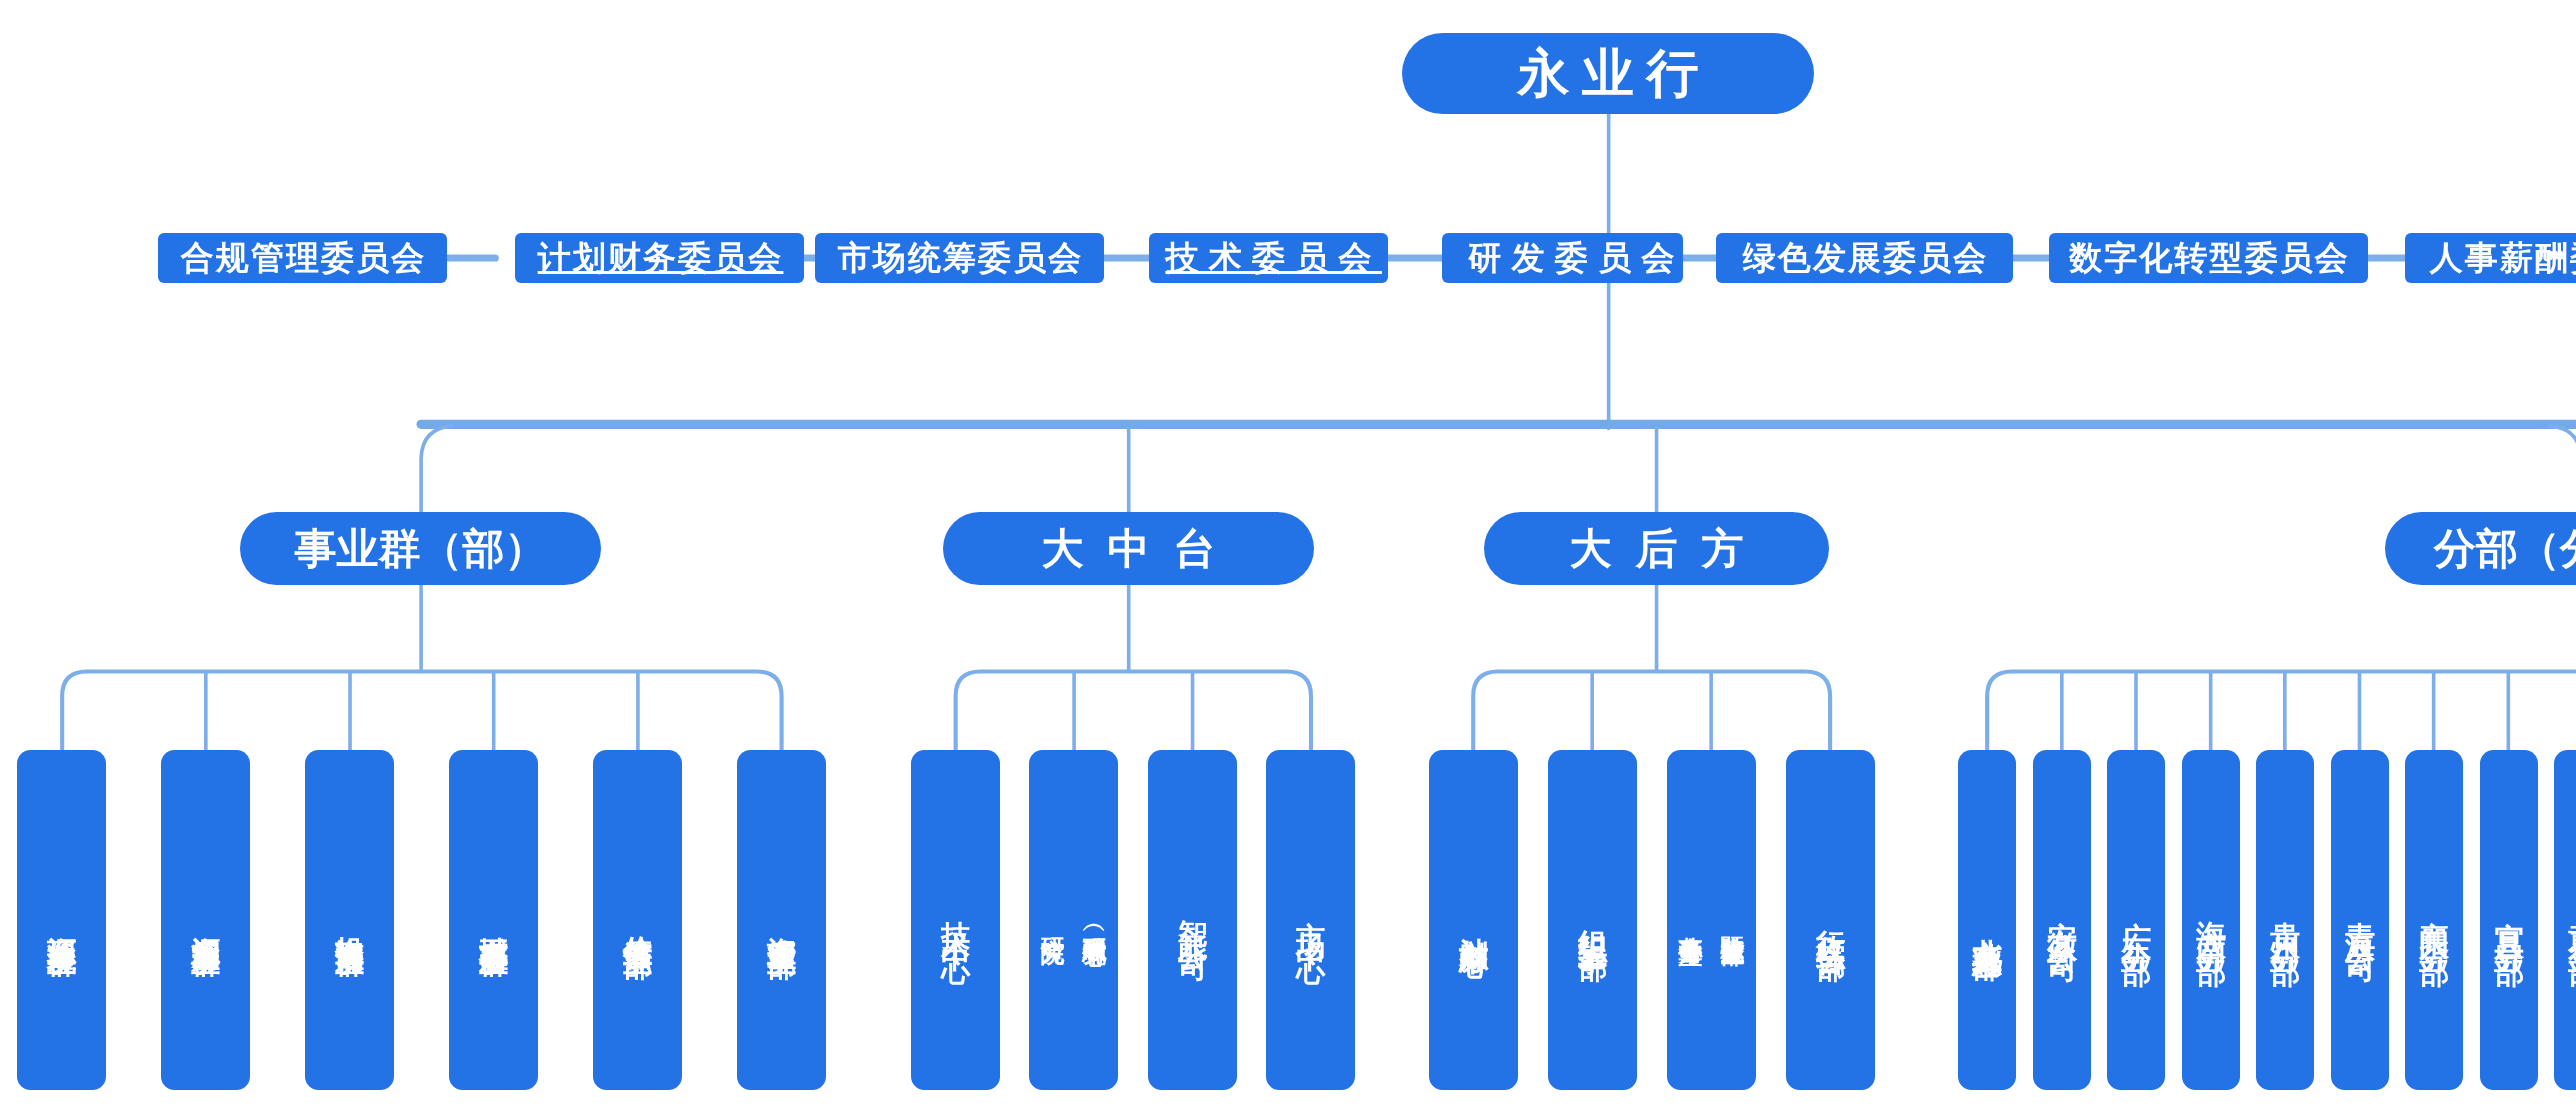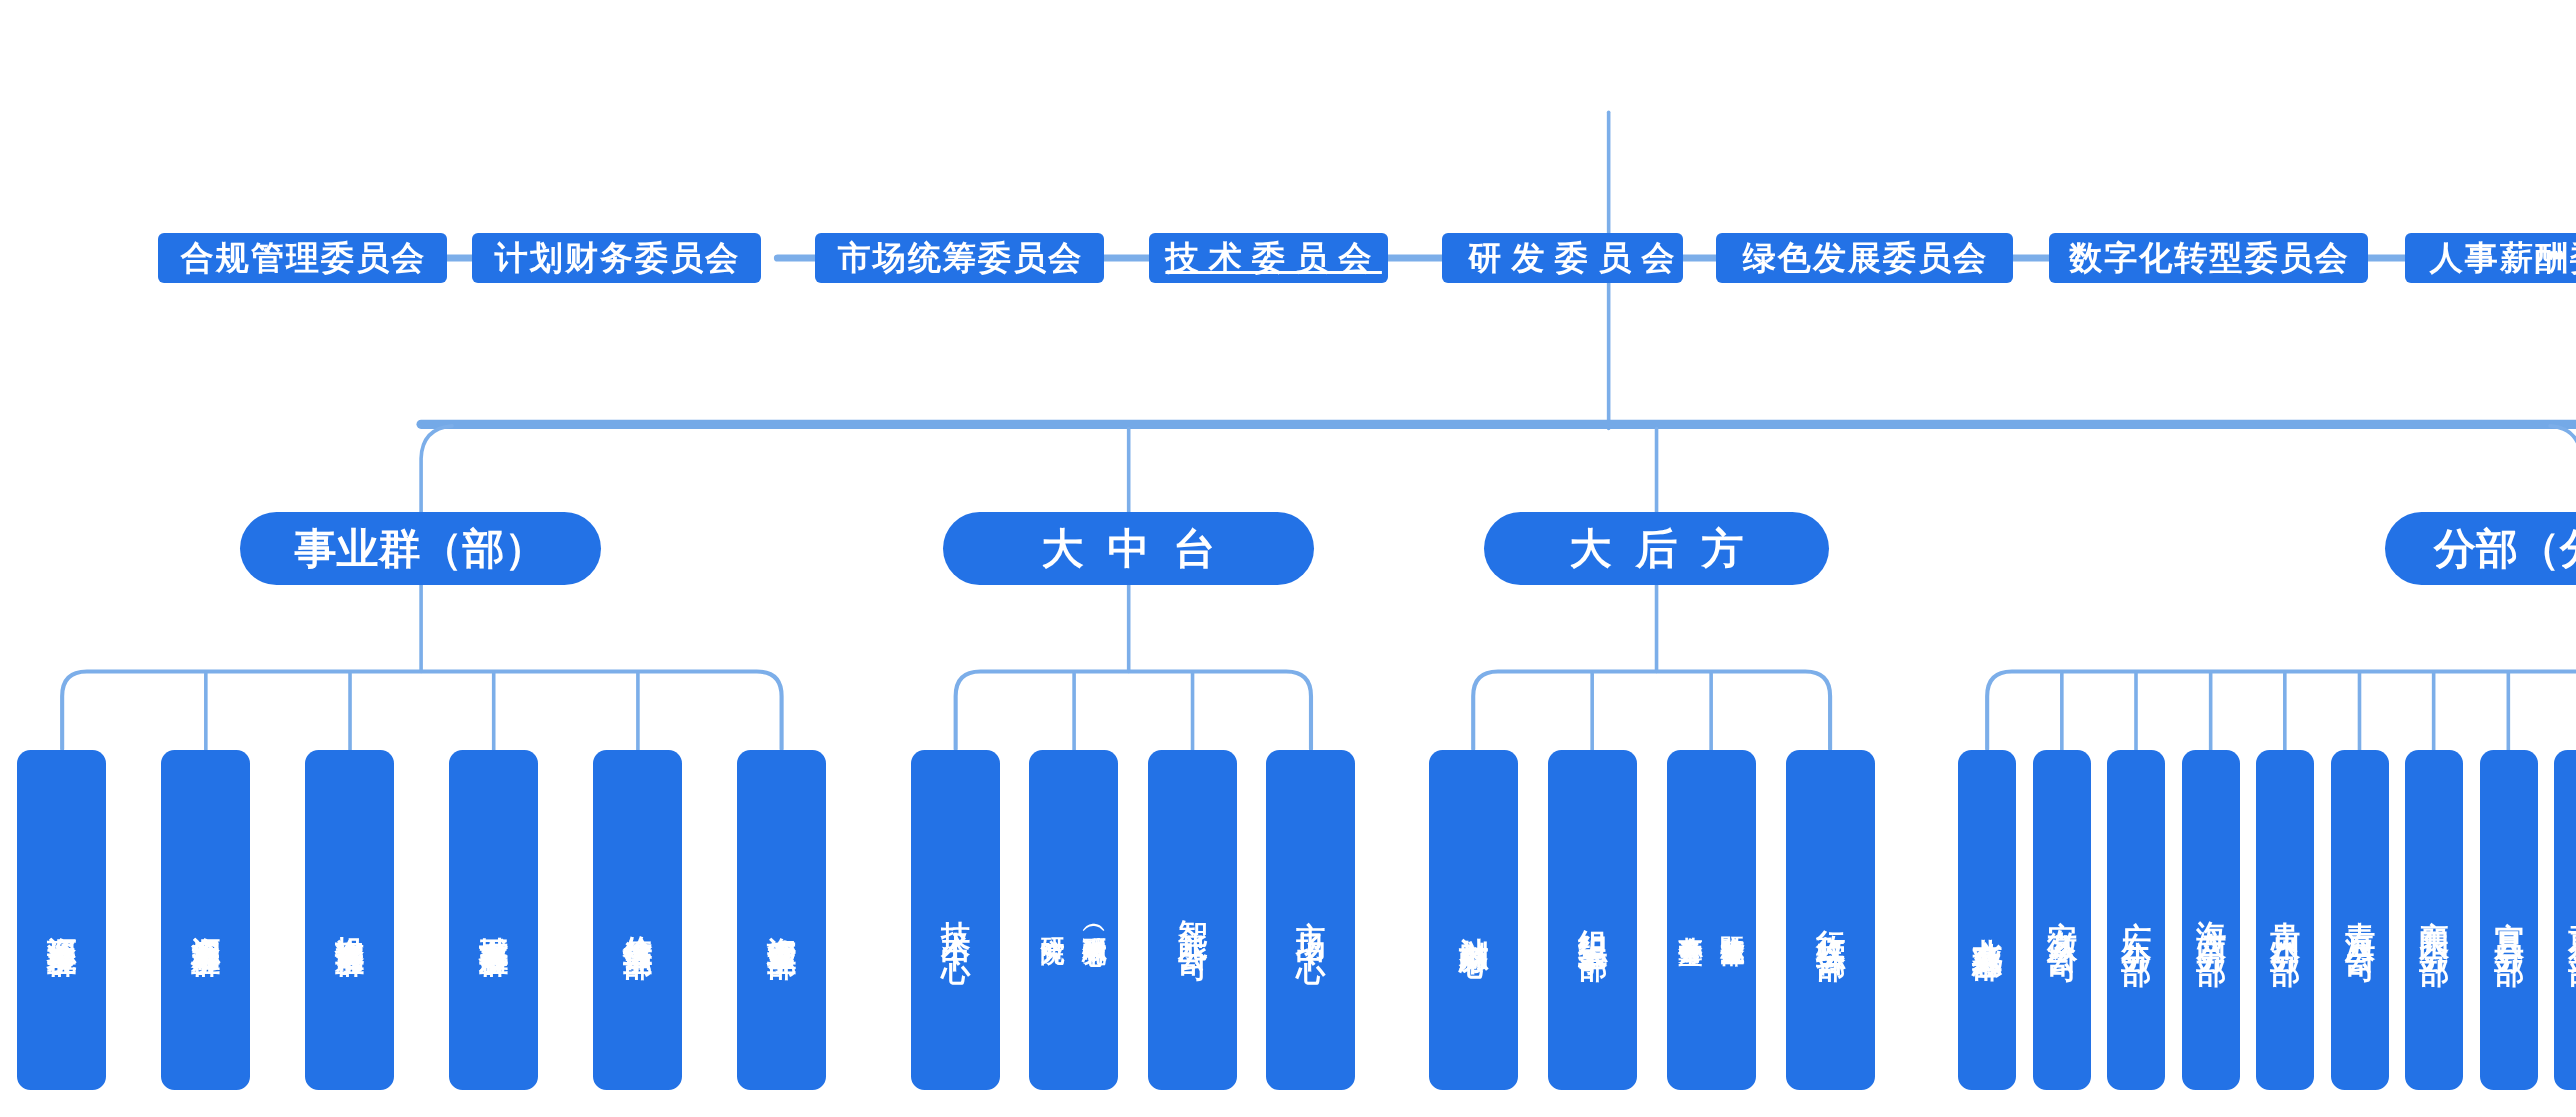--- a/index.html
+++ b/index.html
@@ -61,23 +61,24 @@
       <path d="M4869 1308 V1455" fill="none" stroke="#7CAEE9" stroke-width="7" stroke-linecap="round"></path>
       <path d="M5013 1308 V1455" fill="none" stroke="#7CAEE9" stroke-width="7" stroke-linecap="round"></path>
       <path d="M5158 1308 V1455" fill="none" stroke="#7CAEE9" stroke-width="7" stroke-linecap="round"></path>
       <path d="M5302 1308 V1455" fill="none" stroke="#7CAEE9" stroke-width="7" stroke-linecap="round"></path>
       <path d="M5447 1308 V1455" fill="none" stroke="#7CAEE9" stroke-width="7" stroke-linecap="round"></path>
       <path d="M5591 1308 V1455" fill="none" stroke="#7CAEE9" stroke-width="7" stroke-linecap="round"></path>
       <path d="M5736 1308 V1455" fill="none" stroke="#7CAEE9" stroke-width="7" stroke-linecap="round"></path>
       <path d="M5880 1308 V1455" fill="none" stroke="#7CAEE9" stroke-width="7" stroke-linecap="round"></path>
       <path d="M6025 1308 V1455" fill="none" stroke="#7CAEE9" stroke-width="7" stroke-linecap="round"></path>
     </svg>
+  <div class="node root" style="left:1402px;top:33px;width:412px;height:81px;">永业行</div>
 
 <div class="node committee" style="left: 158px; top: 233px; width: 289px; height: 50px; font-size: 33px; letter-spacing: 2.1px; padding-left: 2.1px;">合规管理委员会</div>
-    <div class="node committee" style="left: 472px; top: 233px; width: 289px; height: 50px; font-size: 33px; letter-spacing: 2.1px; padding-left: 2.1px;">计划财务委员会</div>
+    <div class="node committee" style="left: 515px; top: 233px; width: 289px; height: 50px; font-size: 33px; letter-spacing: 2.1px; padding-left: 2.1px; text-decoration: underline;">计划财务委员会</div>
     <div class="node committee" style="left: 815px; top: 233px; width: 289px; height: 50px; font-size: 33px; letter-spacing: 2.1px; padding-left: 2.1px;">市场统筹委员会</div>
     <div class="node committee" style="left: 1149px; top: 233px; width: 239px; height: 50px; font-size: 33px; letter-spacing: 10.3px; padding-left: 10.3px; text-decoration: underline;">技术委员会</div>
     <div class="node committee" style="left: 1442px; top: 233px; width: 241px; height: 50px; font-size: 33px; letter-spacing: 10.3px; padding-left: 28px;">研发委员会</div>
     <div class="node committee" style="left: 1716px; top: 233px; width: 297px; height: 50px; font-size: 33px; letter-spacing: 2.1px; padding-left: 2.1px;">绿色发展委员会</div>
     <div class="node committee" style="left: 2049px; top: 233px; width: 319px; height: 50px; font-size: 33px; letter-spacing: 2.1px; padding-left: 2.1px;">数字化转型委员会</div>
     <div class="node committee" style="left: 2405px; top: 233px; width: 293px; height: 50px; font-size: 33px; letter-spacing: 2.1px; padding-left: 2.1px;">人事薪酬委员会</div>
     <div class="node pill" style="left: 240px; top: 512px; width: 361px; height: 73px; font-size: 42px;">事业群（部）</div>
     <div class="node child" style="left: 17px; top: 750px; width: 89px; height: 340px;">
       <span class="vtext" style="font-size: 29px; letter-spacing: 2.1px;">资源环境事业群</span>
     </div>

